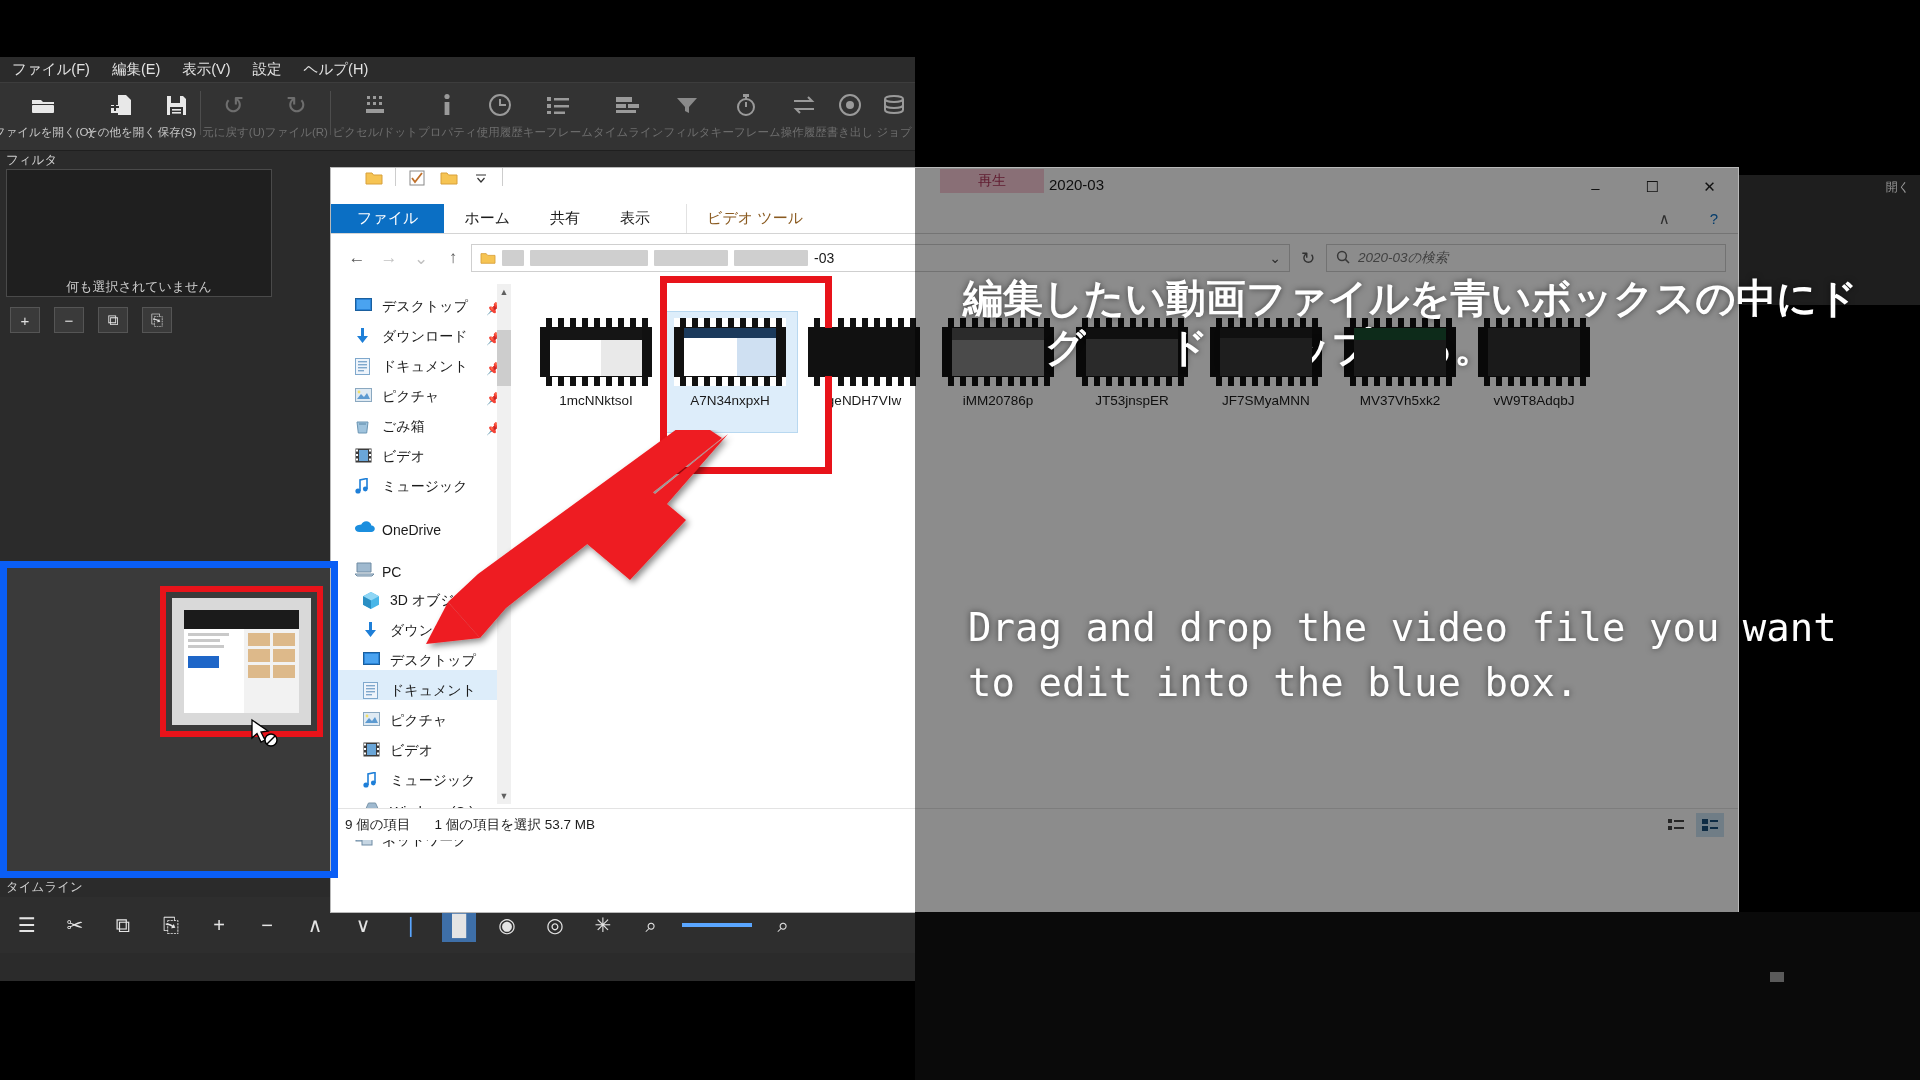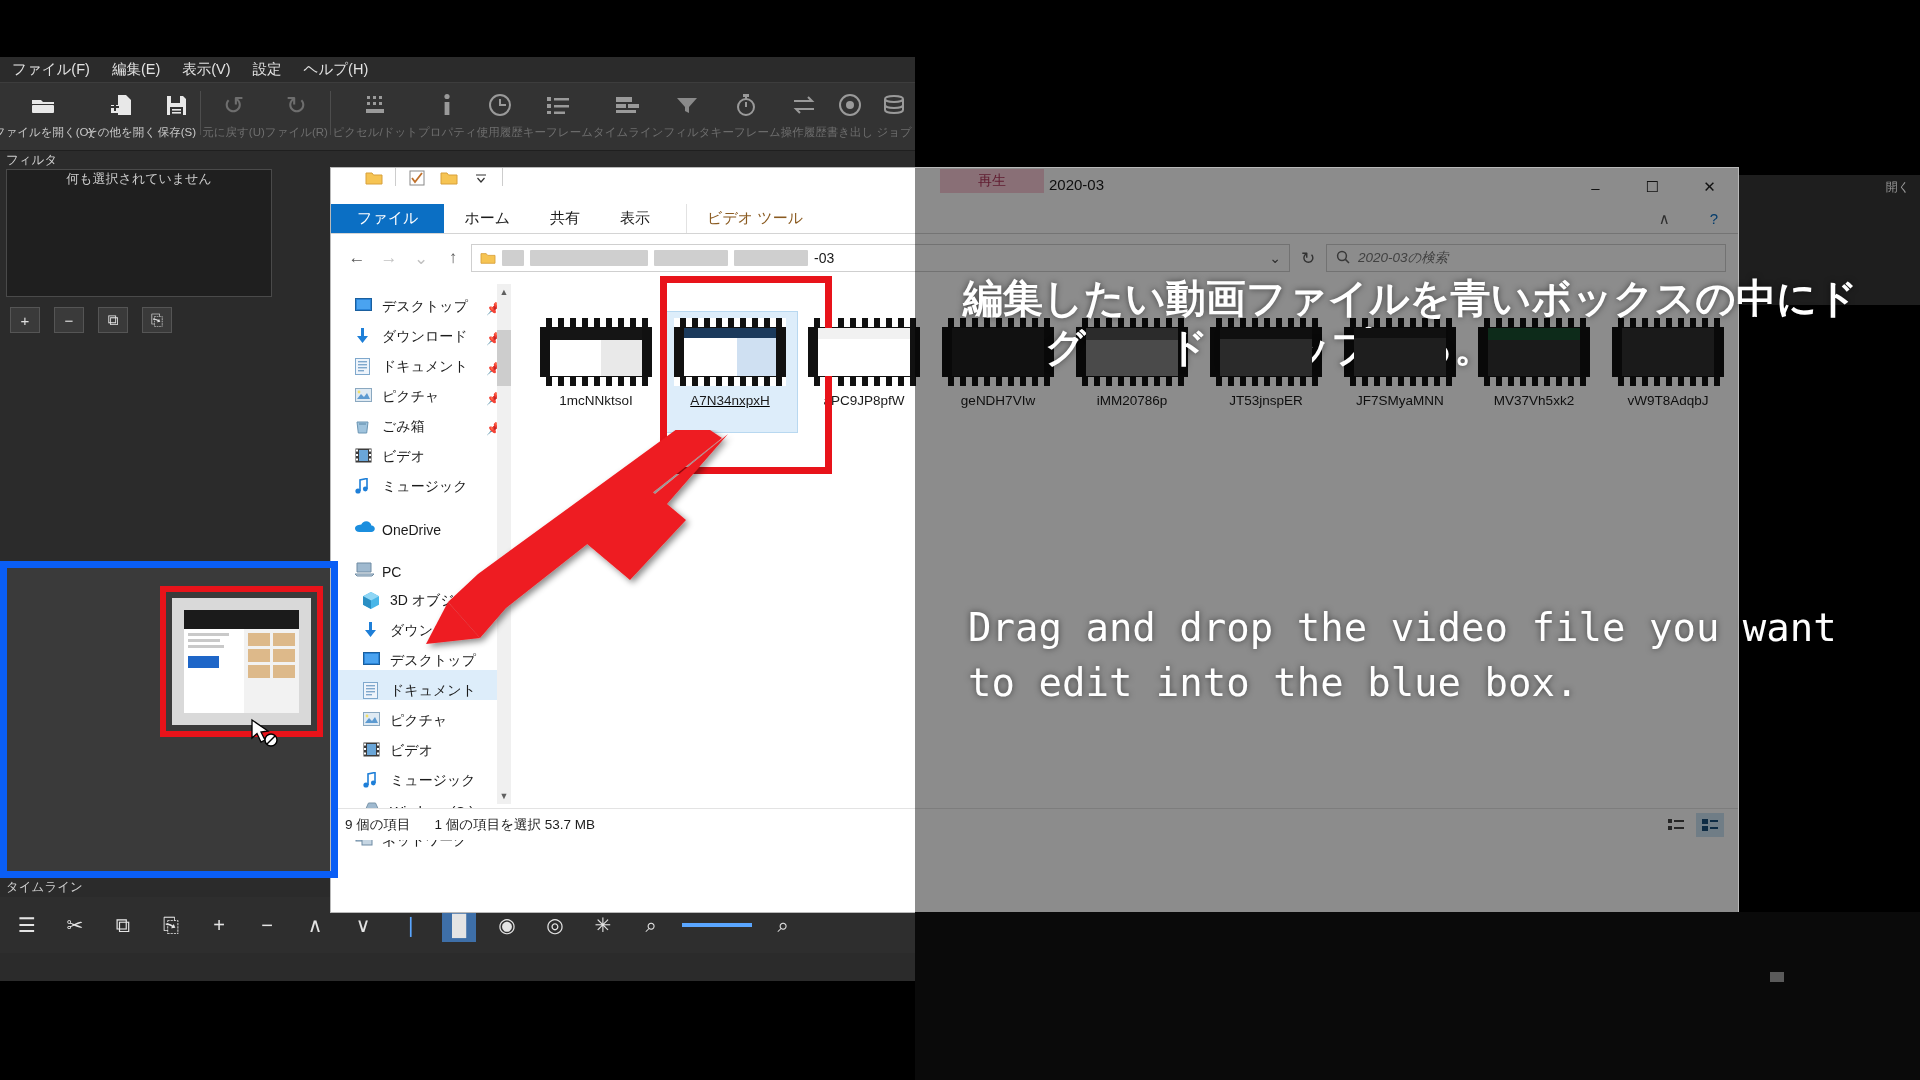--- a/index.html
+++ b/index.html
@@ -48,21 +48,21 @@
   .tsep { width: 1px; height: 44px; background: #4d4d4d; margin: 4px 2px 0 2px; }
 
   .filterlbl {
     position: absolute; left: 6px; top: 95px;
     font-size: 12.5px; color: #cfcfcf;
   }
   .filterbox {
     position: absolute; left: 6px; top: 112px;
     width: 266px; height: 128px;
     background: #1f1f1f; border: 1px solid #4a4a4a;
-    display: flex; align-items: flex-start; justify-content: center;
+    display: flex; align-items: flex-end; justify-content: center;
     font-size: 13px; color: #cccccc;
   }
   .filterbtns {
     position: absolute; left: 10px; top: 250px;
     display: flex; gap: 14px;
   }
   .fbtn {
     width: 30px; height: 26px; background: #3a3a3a; border: 1px solid #555;
     display: flex; align-items: center; justify-content: center;
     font-size: 15px; color: #e0e0e0; cursor: pointer;
@@ -233,21 +233,21 @@
     flex: 1; background: #fff; position: relative;
     padding: 34px 0 0 18px;
     display: flex; flex-wrap: wrap; align-content: flex-start;
     gap: 0px;
   }
   .fitem {
     width: 134px; height: 120px;
     display: flex; flex-direction: column; align-items: center;
     padding-top: 6px; cursor: pointer;
   }
-  .fitem.sel { background: #ddedfa; outline: 1px solid #b8d8f0; text-decoration: underline; }
+  .fitem.sel { background: #ddedfa; outline: 1px solid #b8d8f0; }
   .film {
     width: 112px; height: 68px; background: #111;
     position: relative; display: flex; align-items: center; justify-content: center;
   }
   .film::before, .film::after {
     content: ""; position: absolute; left: 0; right: 0; height: 9px;
     background-image: repeating-linear-gradient(to right, #fff 0 6px, #111 6px 12px);
   }
   .film::before { top: 0; }
   .film::after { bottom: 0; }
@@ -789,29 +789,20 @@
                   <div style="width:58%;background:#fff"></div>
                   <div style="width:42%;background:#cfe0f2"></div>
                 </div>
               </div>
             </div>
             <div class="fname">A7N34nxpxH</div>
           </div>
           <div class="fitem">
             <div class="film">
               <div class="film-inner">
-                <div style="height:22%;background:#f1f1f1"></div>
-                <div style="height:78%;background:#fff"></div>
-              </div>
-            </div>
-            <div class="fname">aPC9JP8pfW</div>
-          </div>
-          <div class="fitem">
-            <div class="film">
-              <div class="film-inner">
                 <div style="height:100%;background:#111"></div>
               </div>
             </div>
             <div class="fname">geNDH7VIw</div>
           </div>
           <div class="fitem">
             <div class="film">
               <div class="film-inner">
                 <div style="height:26%;background:#2b2b2b"></div>
                 <div style="height:74%;background:#4a4a4a"></div>

